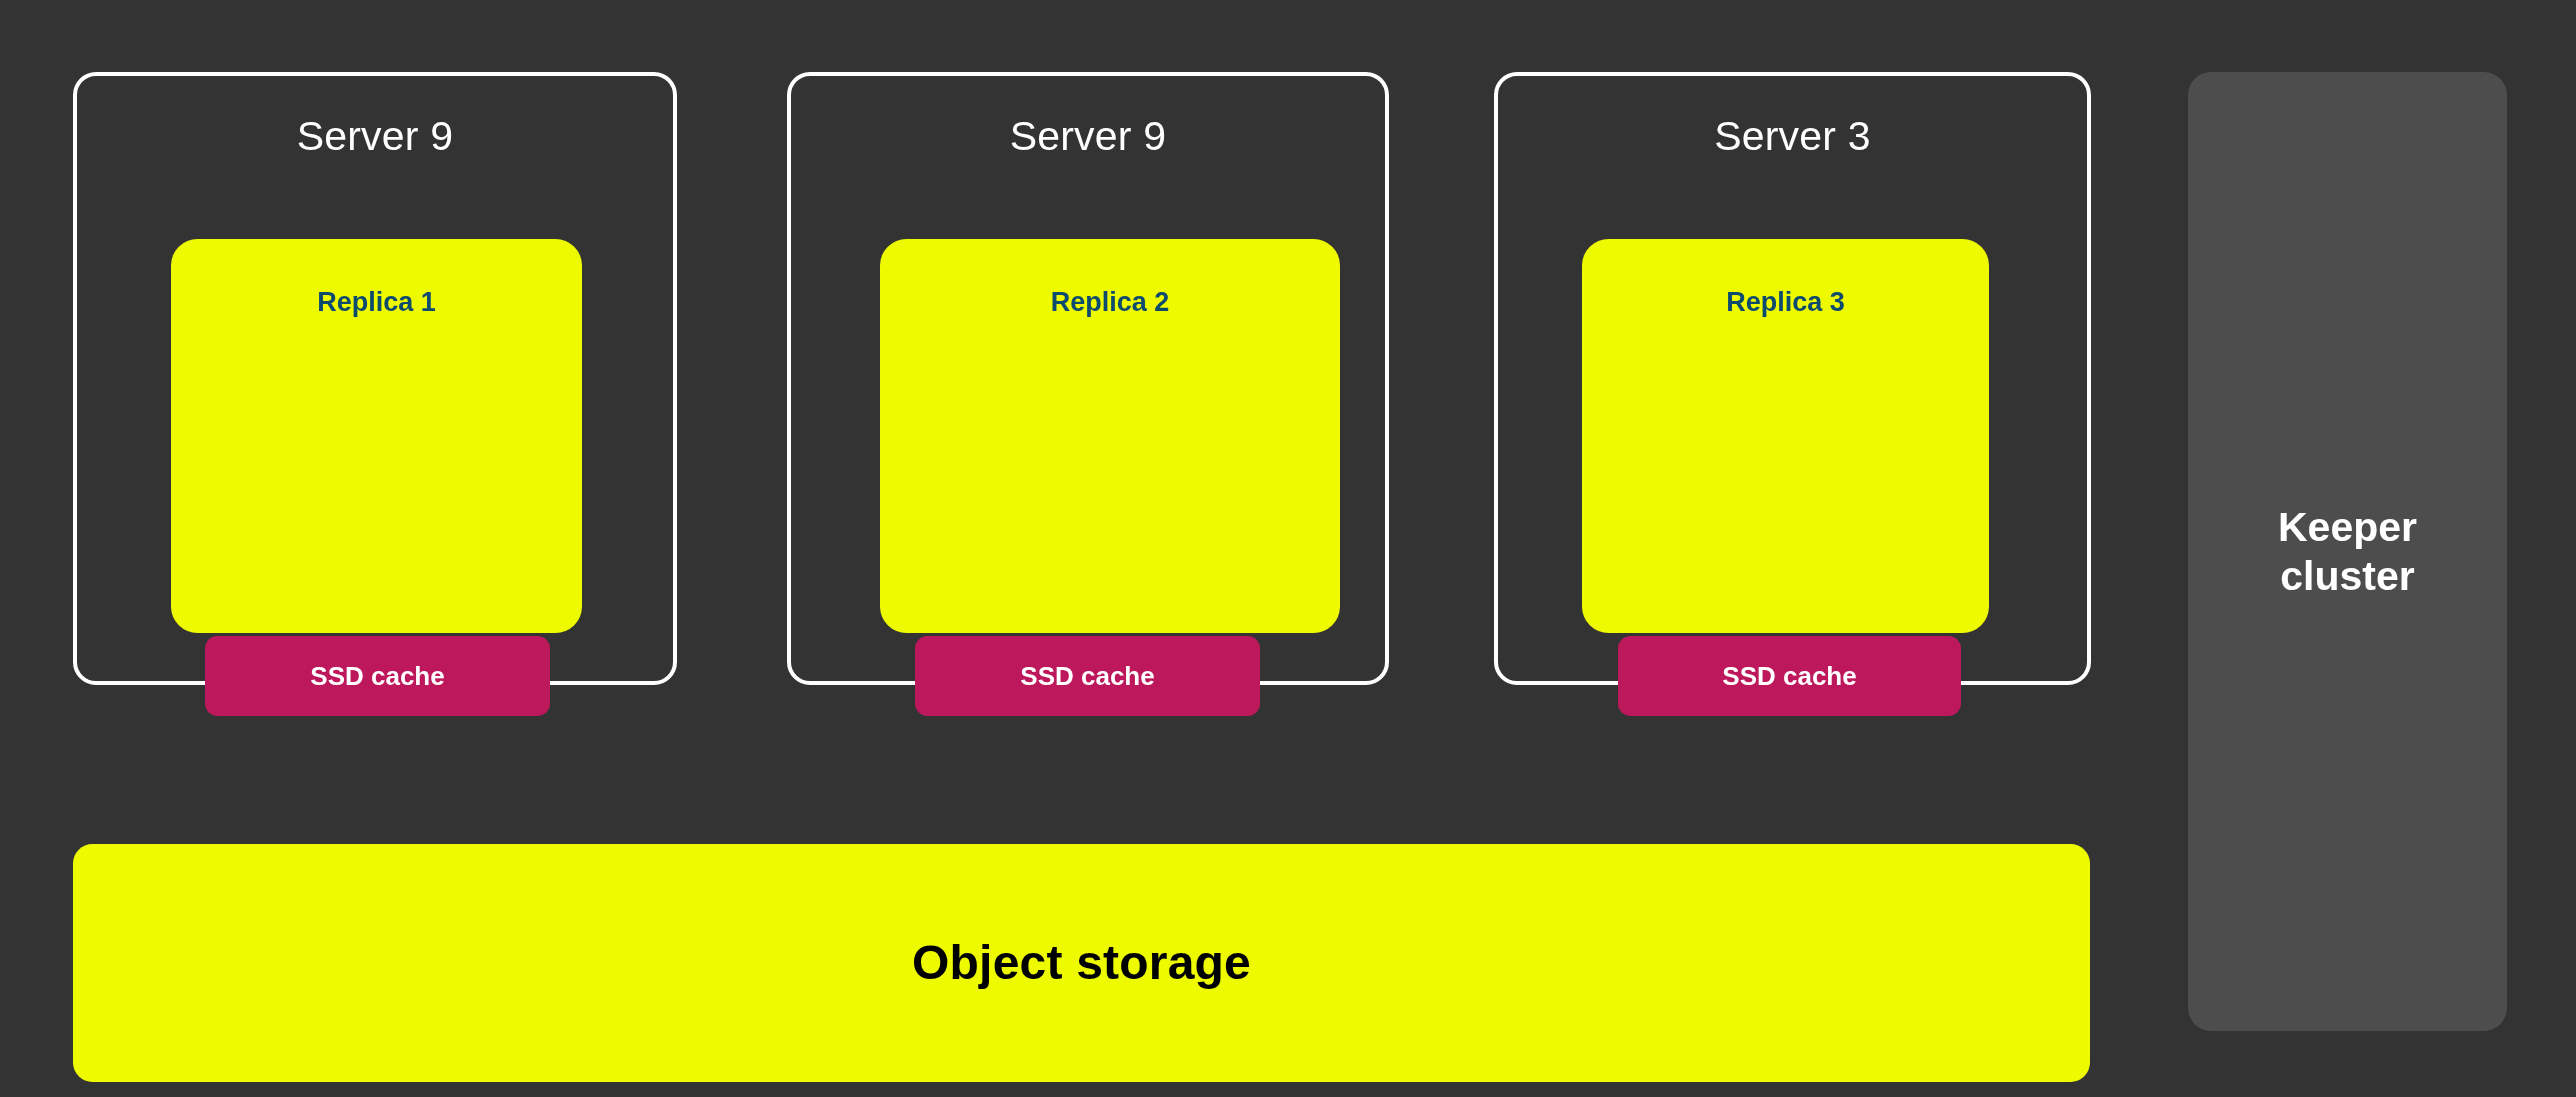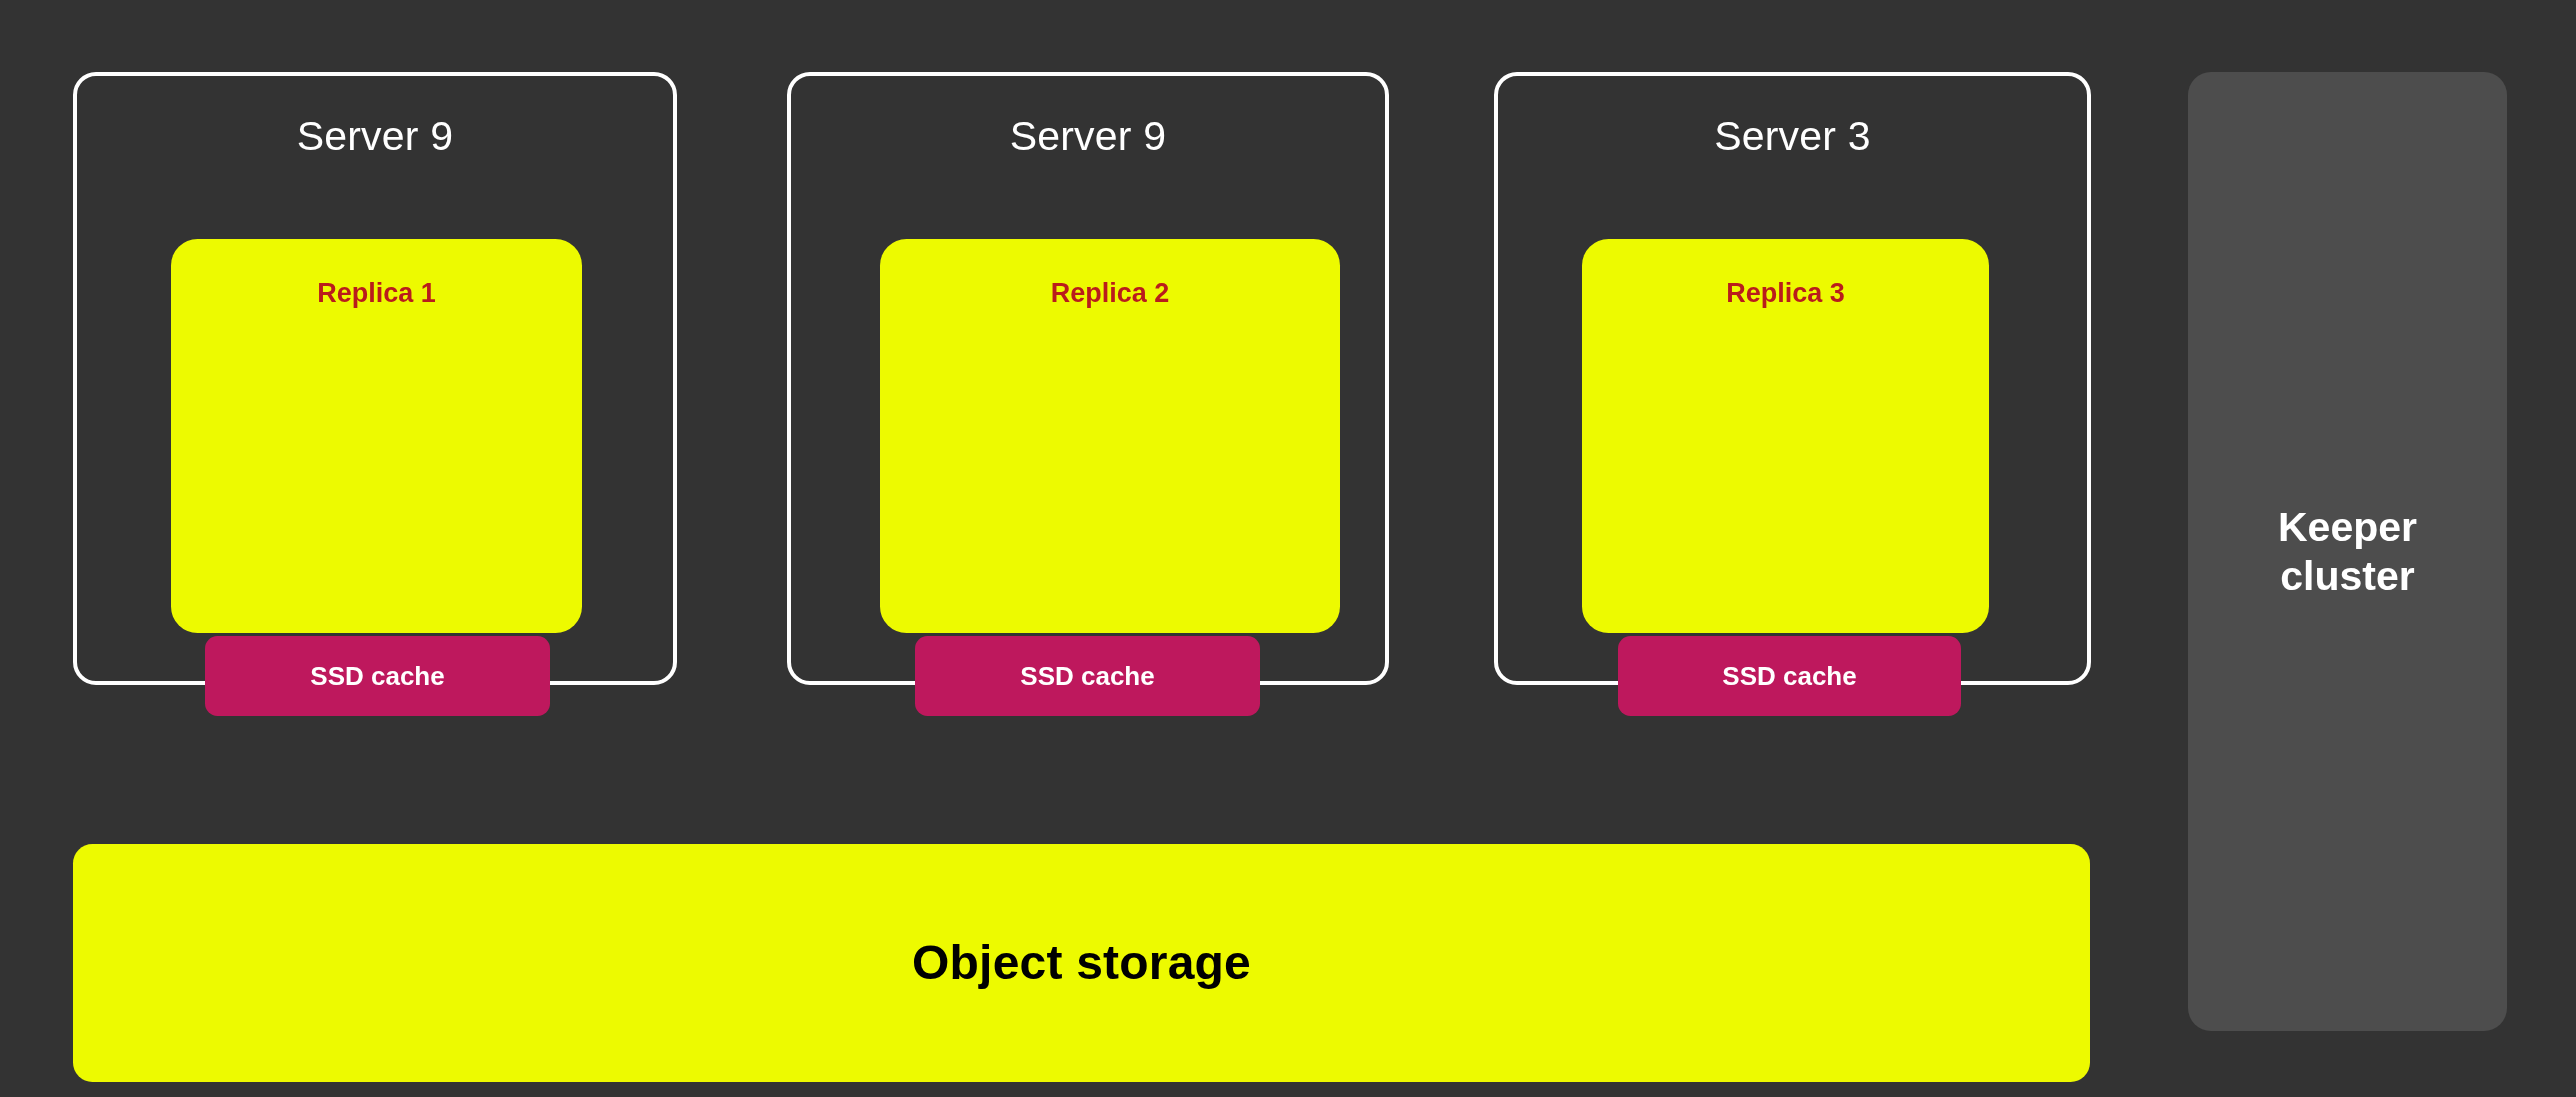--- a/index.html
+++ b/index.html
@@ -57,23 +57,23 @@
     background: #EDFA00;
   }
   #replica-box-1 { left: 171px;  width: 411px; }
   #replica-box-2 { left: 880px;  width: 460px; }
   #replica-box-3 { left: 1582px; width: 407px; }
 
   .replica-label {
     position: absolute;
     left: 0;
     right: 0;
-    top: 41px;
+    top: 50px;
     text-align: center;
-    color: #b91c1c;
+    color: #0c4a6e;
     font-size: 27px;
     font-weight: 700;
     line-height: 1;
   }
 
   
   .ssd-cache {
     position: absolute;
     top: 636px;
     height: 80px;

